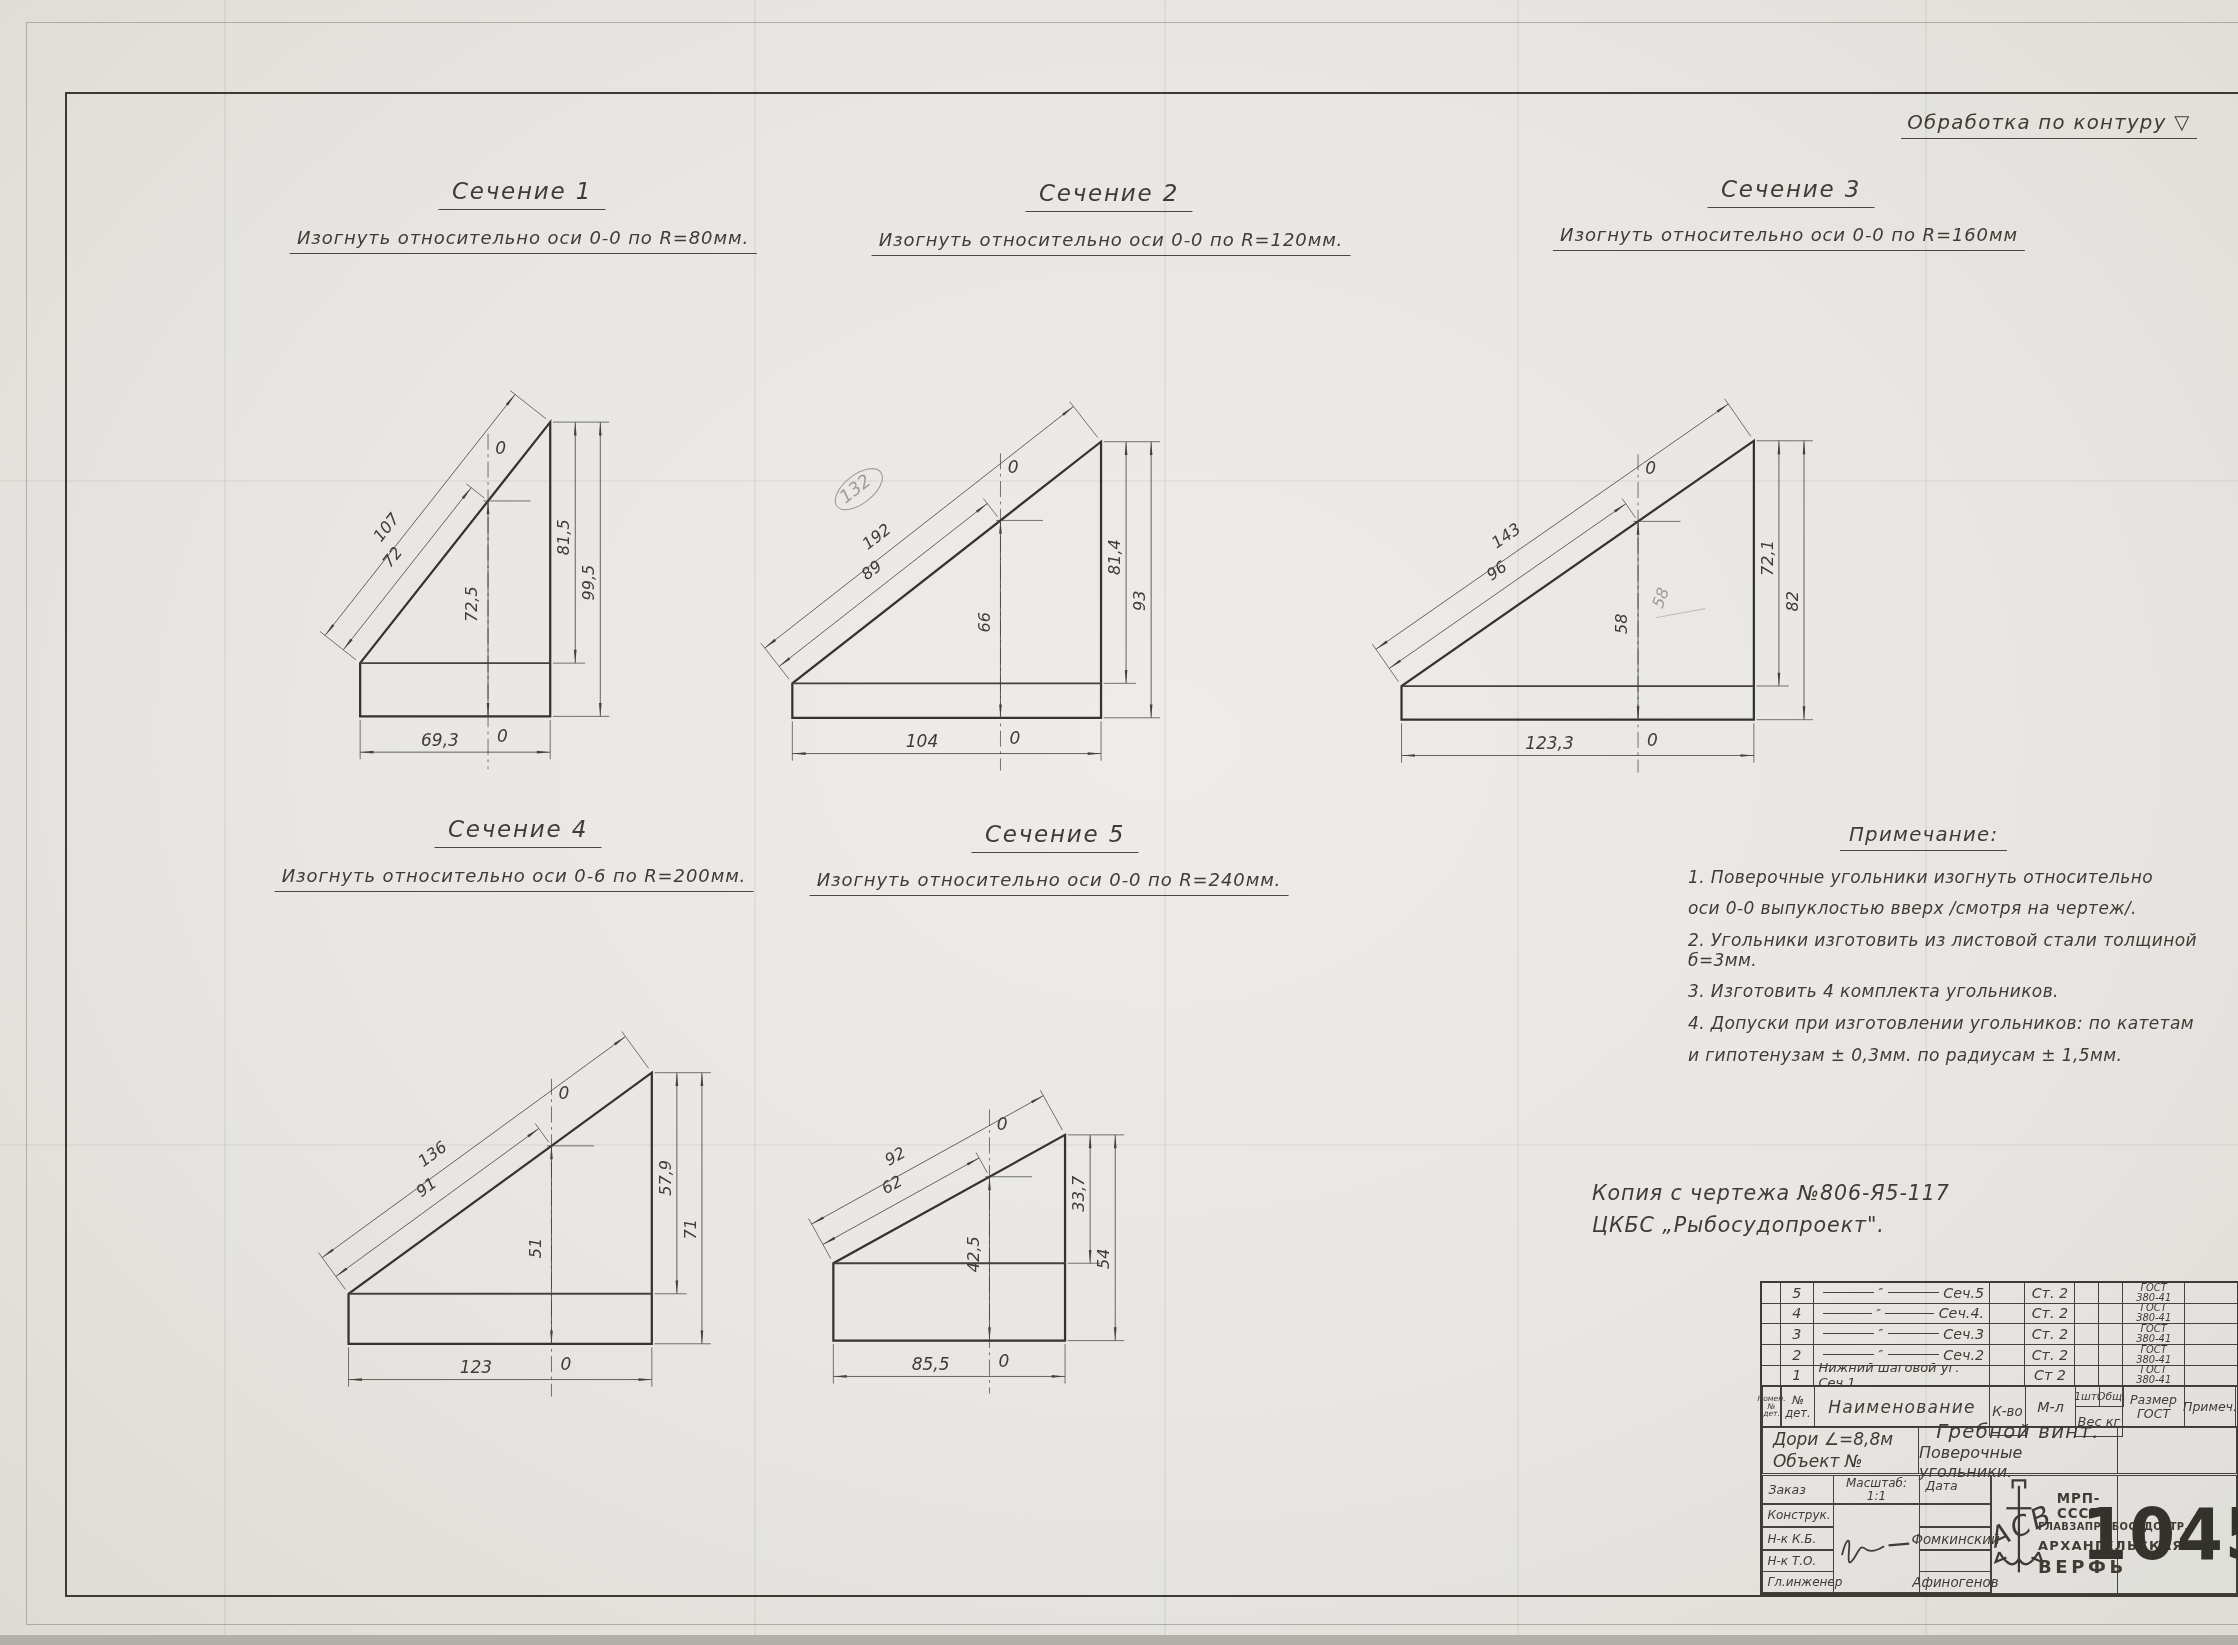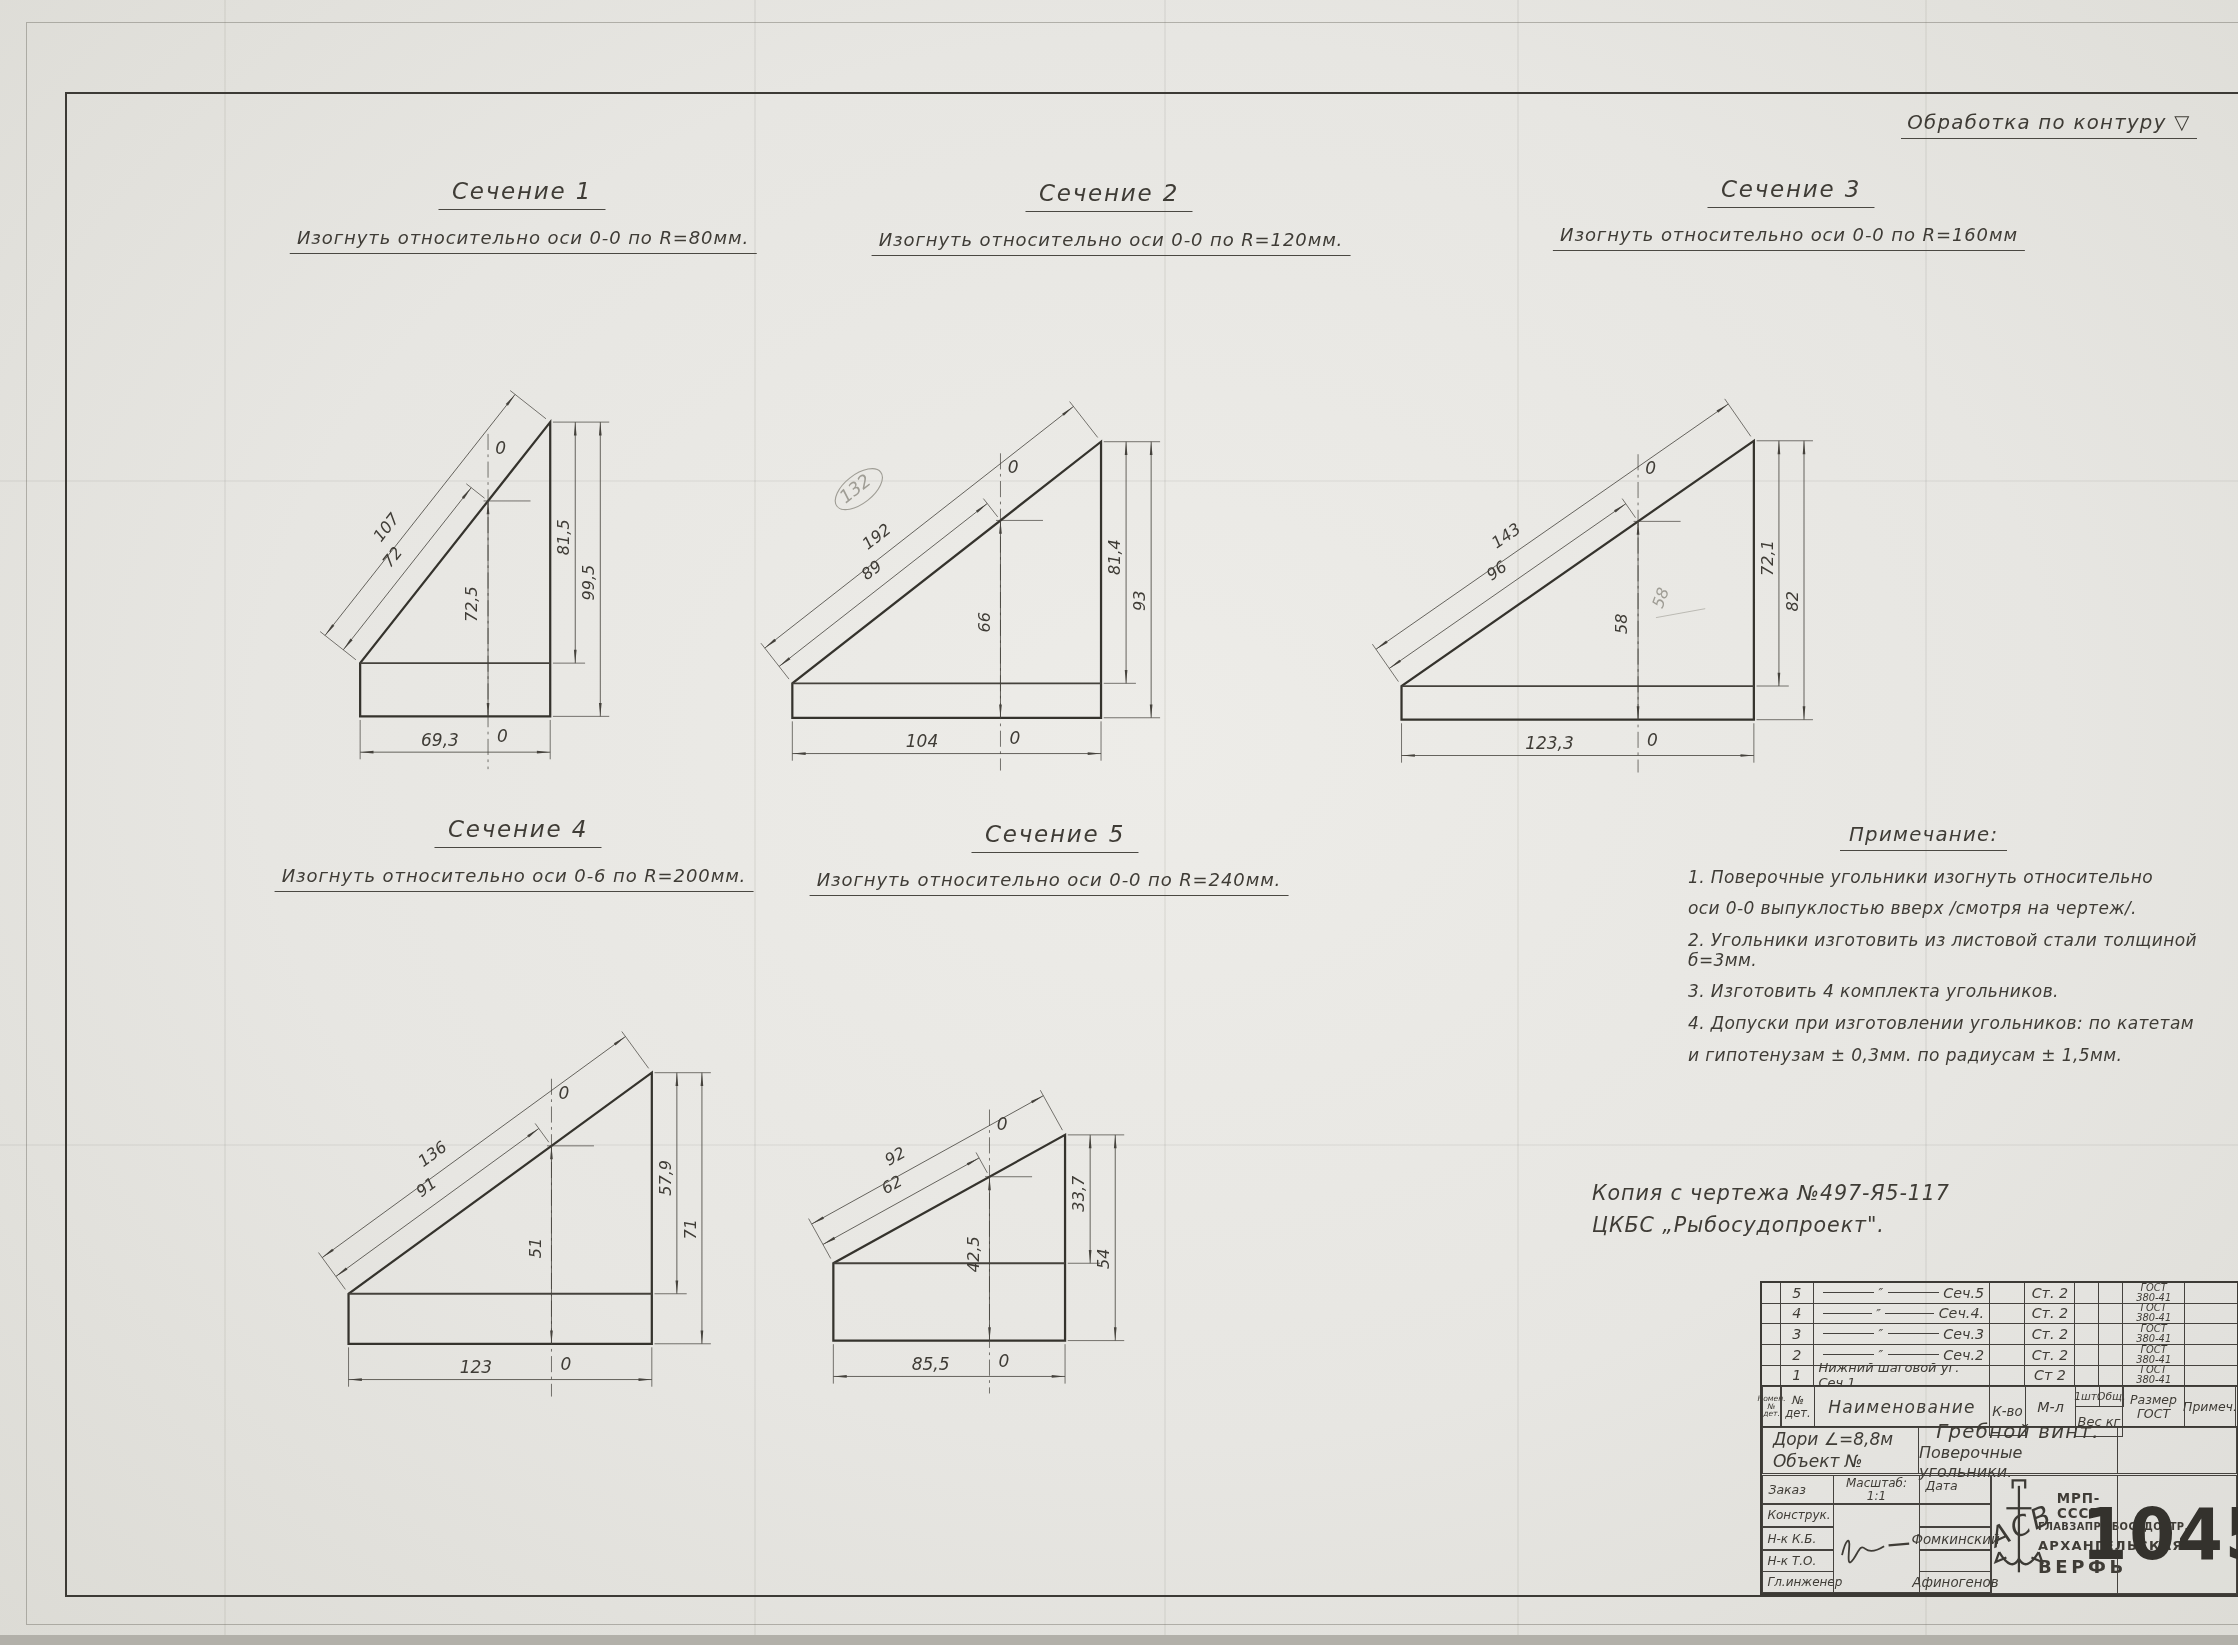--- a/index.html
+++ b/index.html
@@ -280,21 +280,21 @@
     <div class="notes-title">Примечание:</div>
     <div class="note-line" style="margin-top:16px;">1.  Поверочные  угольники  изогнуть  относительно</div>
     <div class="note-line">оси  0-0  выпуклостью  вверх  /смотря  на  чертеж/.</div>
     <div class="note-line">2. Угольники  изготовить  из  листовой  стали  толщиной  б=3мм.</div>
     <div class="note-line">3.  Изготовить  4  комплекта  угольников.</div>
     <div class="note-line">4.  Допуски  при  изготовлении  угольников:  по  катетам</div>
     <div class="note-line">и  гипотенузам ± 0,3мм.  по  радиусам  ± 1,5мм.</div>
   </div>
 
   <div class="copy">
-    <div>Копия с чертежа №497-Я5-117</div>
+    <div>Копия с чертежа №806-Я5-117</div>
     <div>ЦКБС „Рыбосудопроект".</div>
   </div>
 
   <div class="stamp">
 
     <div class="prow" style="top:0px;">
       <div class="pc" style="width:19px;"></div>
       <div class="pc" style="width:33px;">5</div>
       <div class="pc name" style="width:176px;">
           <i></i>

